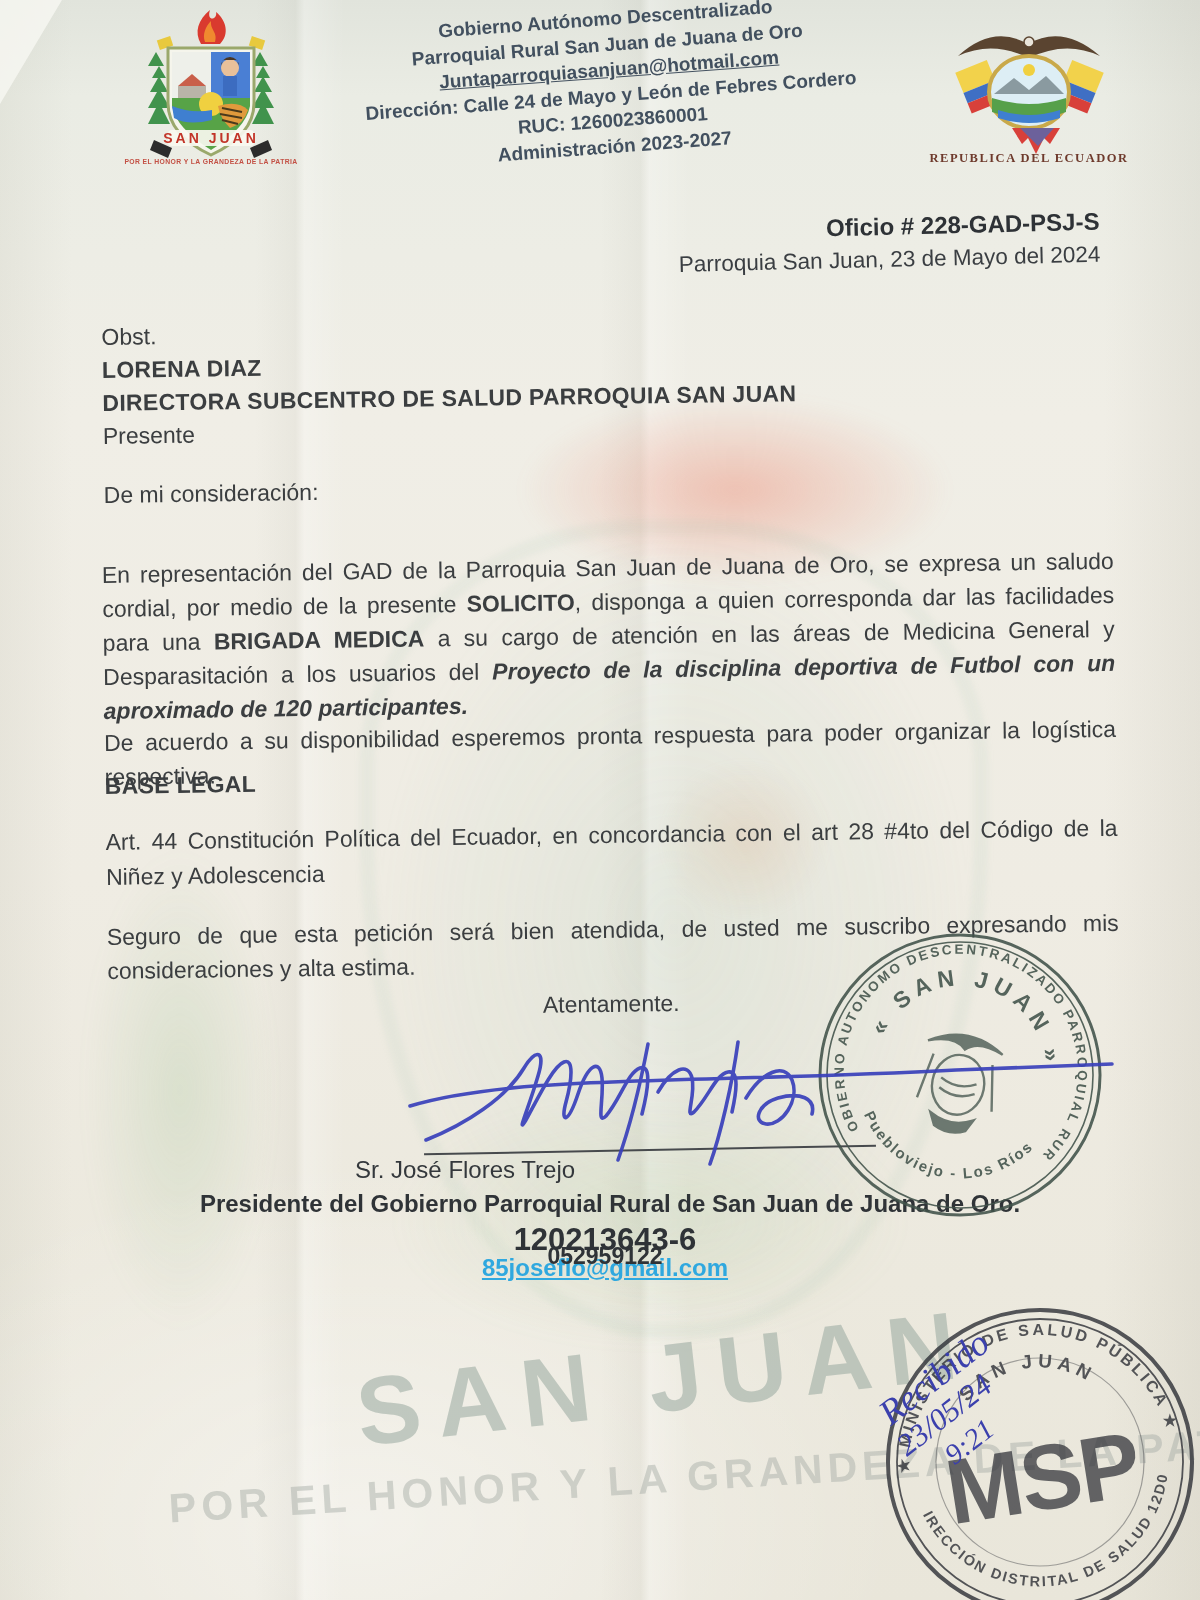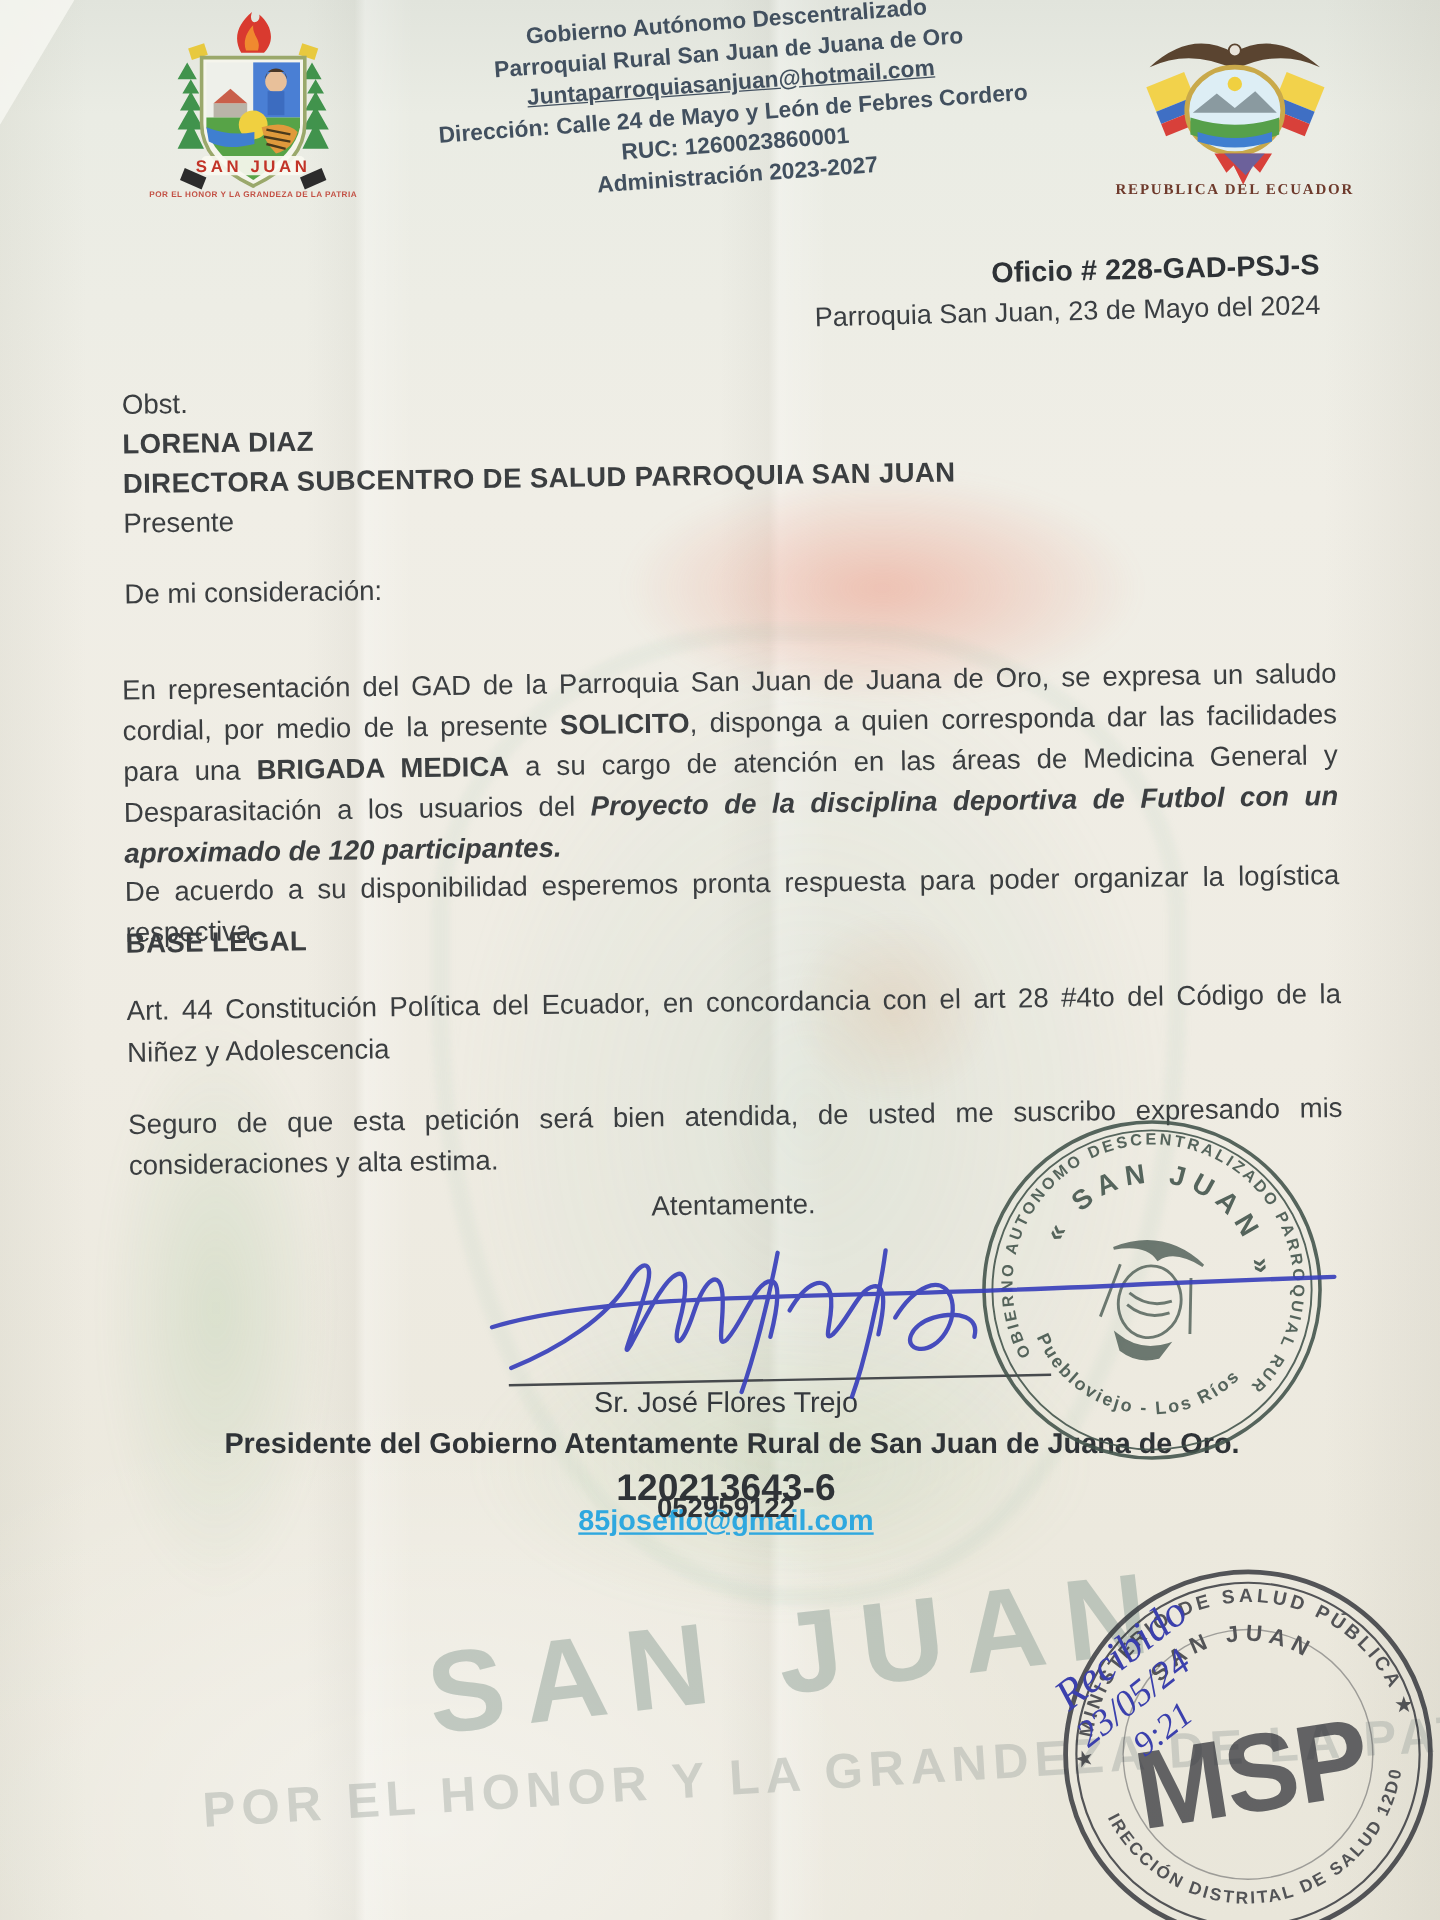--- a/index.html
+++ b/index.html
@@ -56,21 +56,21 @@
   .baselegal{left:105px;top:763px;font-weight:bold;letter-spacing:.3px;}
   .art{top:795px;line-height:35px;}
   .closing{top:890px;}
   .farewell{left:540px;top:988px;}
   .b{font-weight:bold;}
   .i{font-style:italic;}
   
   .sig-svg{position:absolute;left:396px;top:1028px;z-index:6;}
   .sig-rule{position:absolute;left:424px;top:1149px;width:452px;height:2px;background:#474a4d;
     transform:rotate(-1.1deg);z-index:2;}
-  .sig-name{position:absolute;left:355px;top:1156px;width:500px;text-align:center;font-size:24px;color:#34383c;}
+  .sig-name{position:absolute;left:355px;top:1156px;width:500px;text-align:left;font-size:24px;color:#34383c;}
   .sig-title{position:absolute;left:145px;top:1190px;width:930px;text-align:center;
     font-weight:bold;font-size:24px;color:#2f3337;}
   .sig-id{position:absolute;left:355px;top:1222px;width:500px;text-align:center;font-weight:bold;font-size:31px;color:#2f3337;}
   .sig-email{position:absolute;left:355px;top:1254px;width:500px;text-align:center;
     font-weight:bold;font-size:24px;color:#2fa8df;text-decoration:underline;}
   .sig-phone{position:absolute;left:355px;top:1243px;width:500px;text-align:center;font-weight:bold;font-size:23px;color:#2f3337;}
   
   .stamp1{position:absolute;left:810px;top:925px;transform:rotate(11deg);opacity:.88;z-index:5;}
   .stamp2{position:absolute;left:870px;top:1292px;transform:rotate(-9deg);opacity:.82;z-index:5;}
   .handwriting{position:absolute;left:892px;top:1352px;z-index:7;transform:rotate(-38deg);
@@ -187,21 +187,21 @@
       <path d="M14,78 C120,46 300,56 560,42 L716,36"></path>
       <path d="M30,112 C70,96 110,70 128,40 C140,20 150,22 142,48 C132,82 120,108 130,92 C146,62 158,38 168,34 C178,30 176,52 170,74 C164,96 172,96 182,66 C192,36 204,30 206,50 C208,72 200,98 210,88 C224,72 232,44 244,40 C256,36 252,62 246,86"></path>
       <path d="M252,16 C244,58 232,104 222,132"></path>
       <path d="M262,64 C276,40 292,34 296,50 C300,68 288,92 298,84 C312,70 320,46 332,44 C344,42 340,66 336,84"></path>
       <path d="M342,14 C336,58 324,108 314,136"></path>
       <path d="M350,70 C366,44 388,34 396,52 C404,72 386,98 370,96 C356,94 362,76 382,70 C404,64 420,70 416,86"></path>
     </g>
   </svg>
   <div class="sig-rule"></div>
   <div class="sig-name">Sr. José Flores Trejo</div>
-  <div class="sig-title">Presidente del Gobierno Atentamente Rural de San Juan de Juana de Oro.</div>
+  <div class="sig-title">Presidente del Gobierno Parroquial Rural de San Juan de Juana de Oro.</div>
   <div class="sig-id">120213643-6</div>
   <div class="sig-email">85joseflo@gmail.com</div>
   <div class="sig-phone">052959122</div>
 
   <svg class="stamp1" width="300" height="300" viewBox="0 0 300 300">
     <defs>
       <path id="arcOuter1" d="M 58,218 A 117,117 0 1 1 242,218"></path>
       <path id="arcInner1" d="M 77,186 A 84,84 0 1 1 223,186"></path>
       <path id="arcBottom1" d="M 50,178 A 104,104 0 0 0 250,178"></path>
     </defs>

